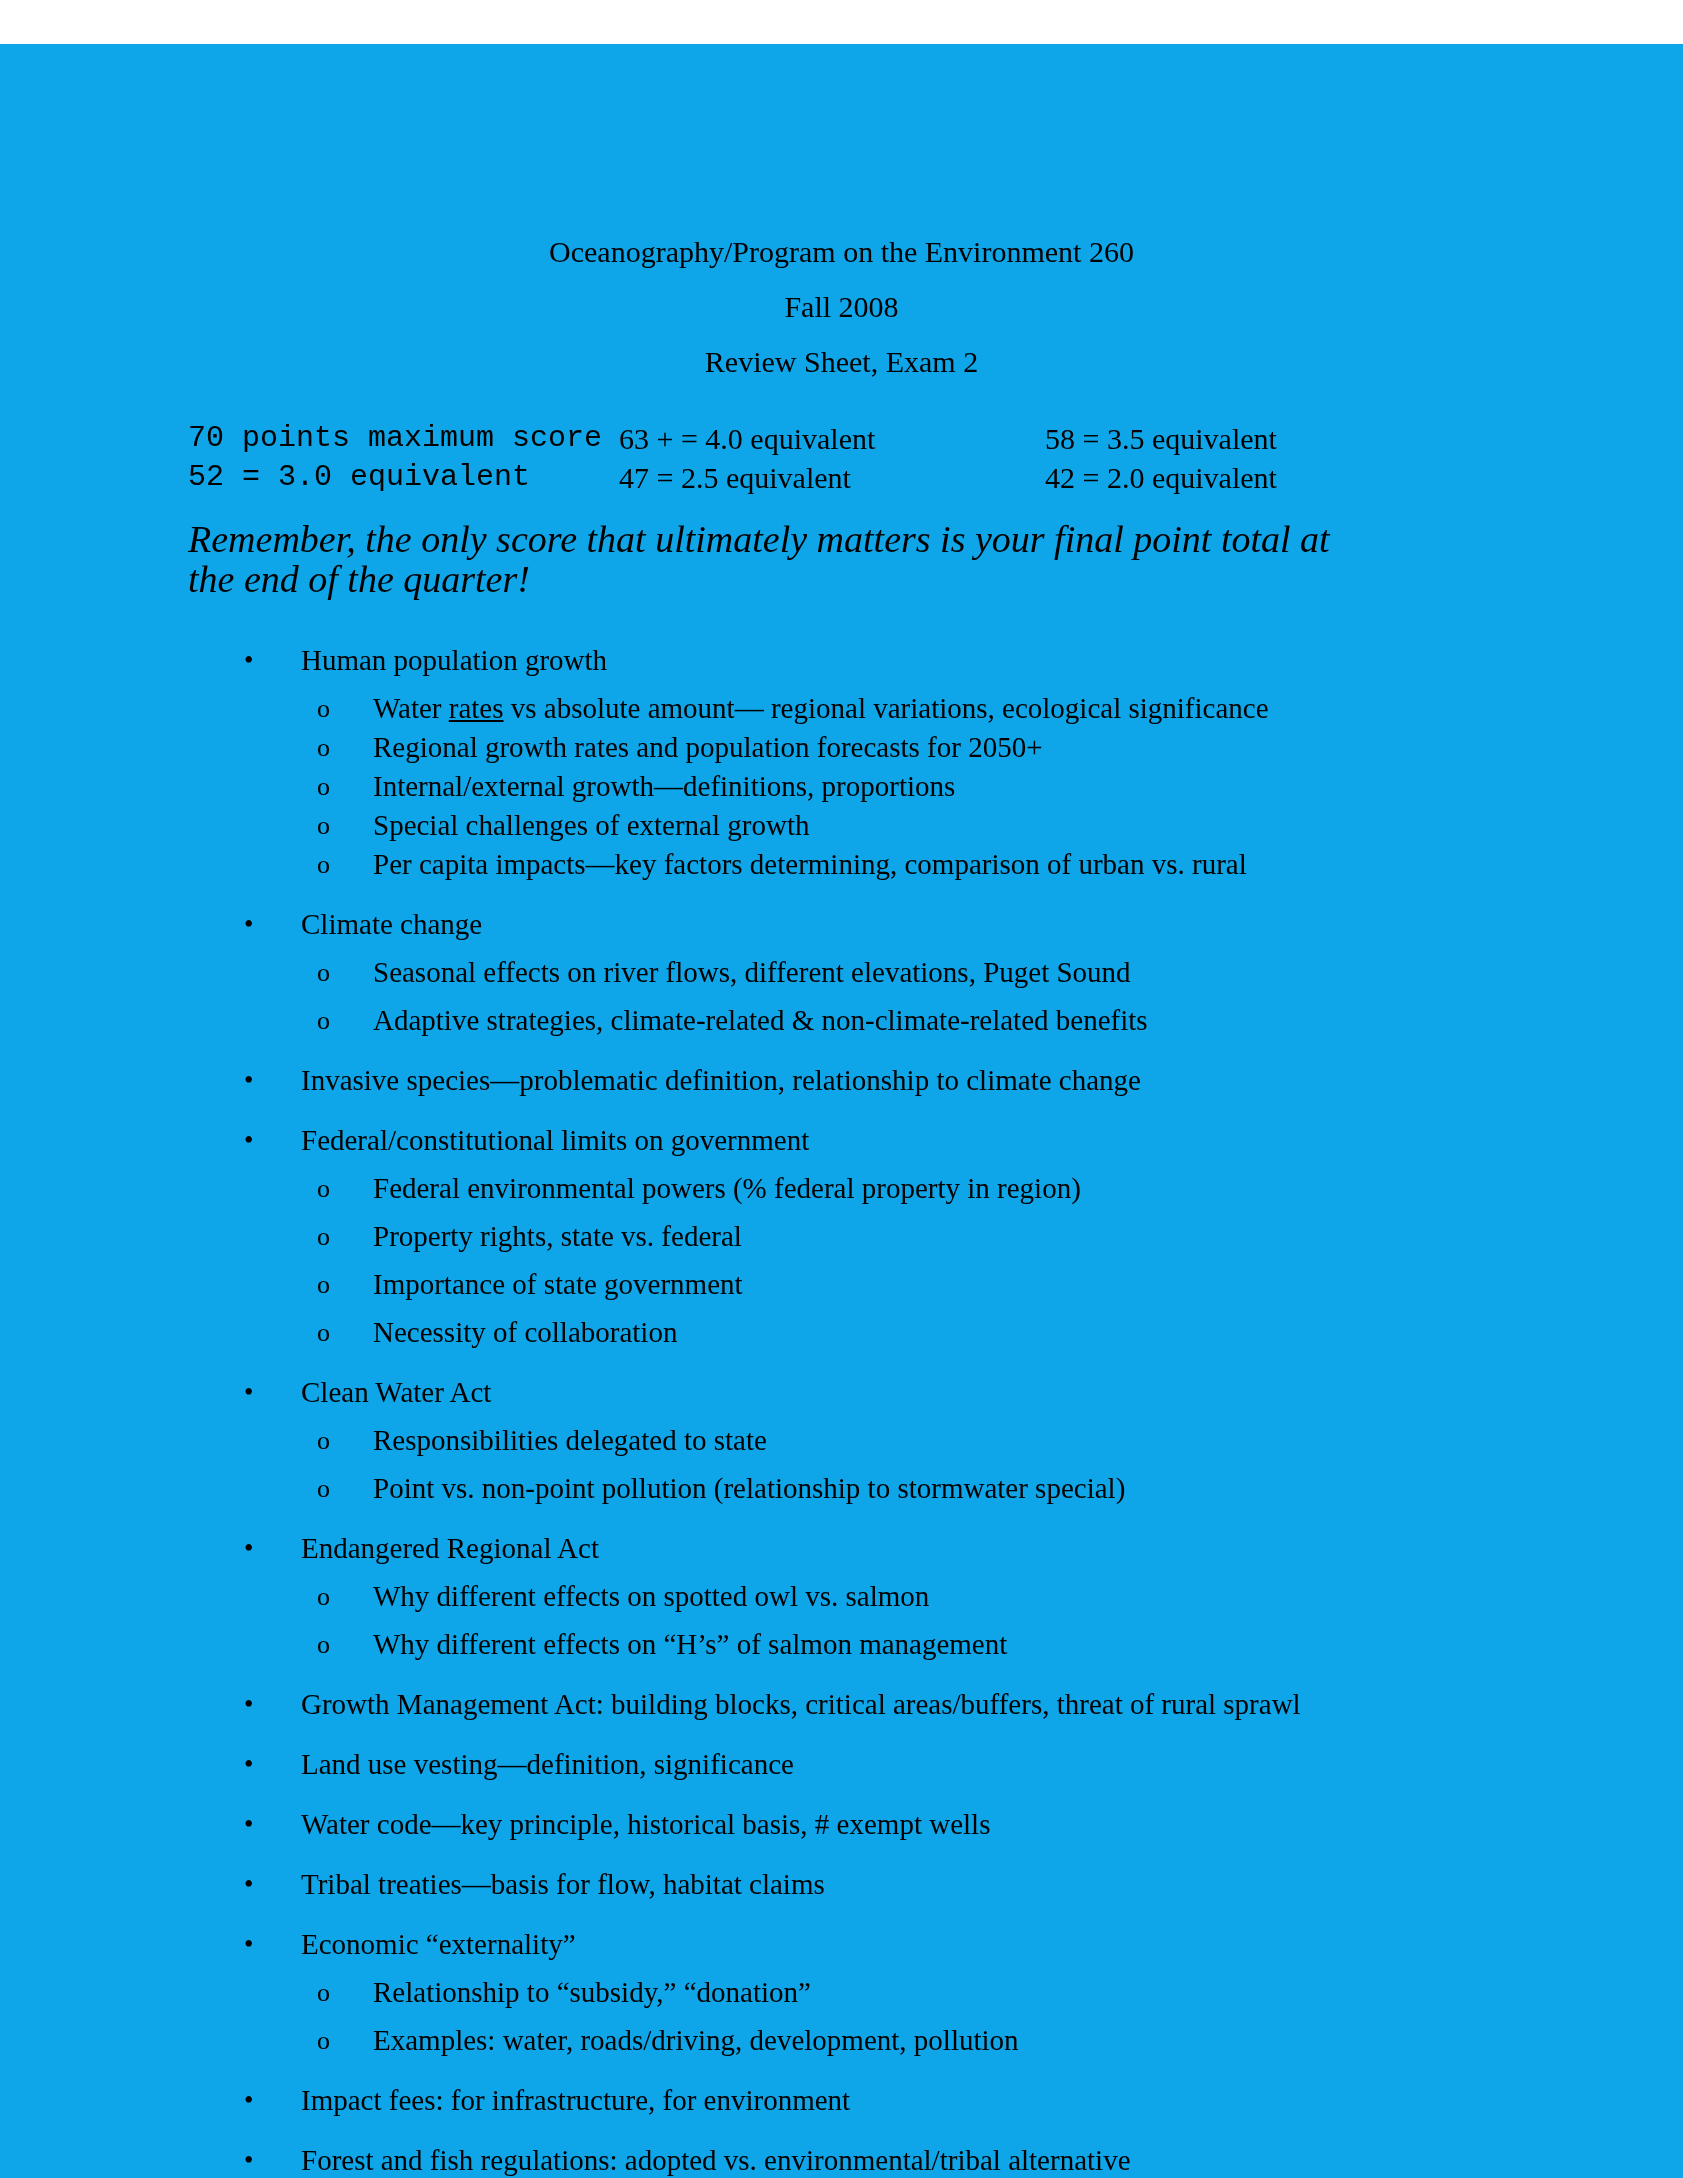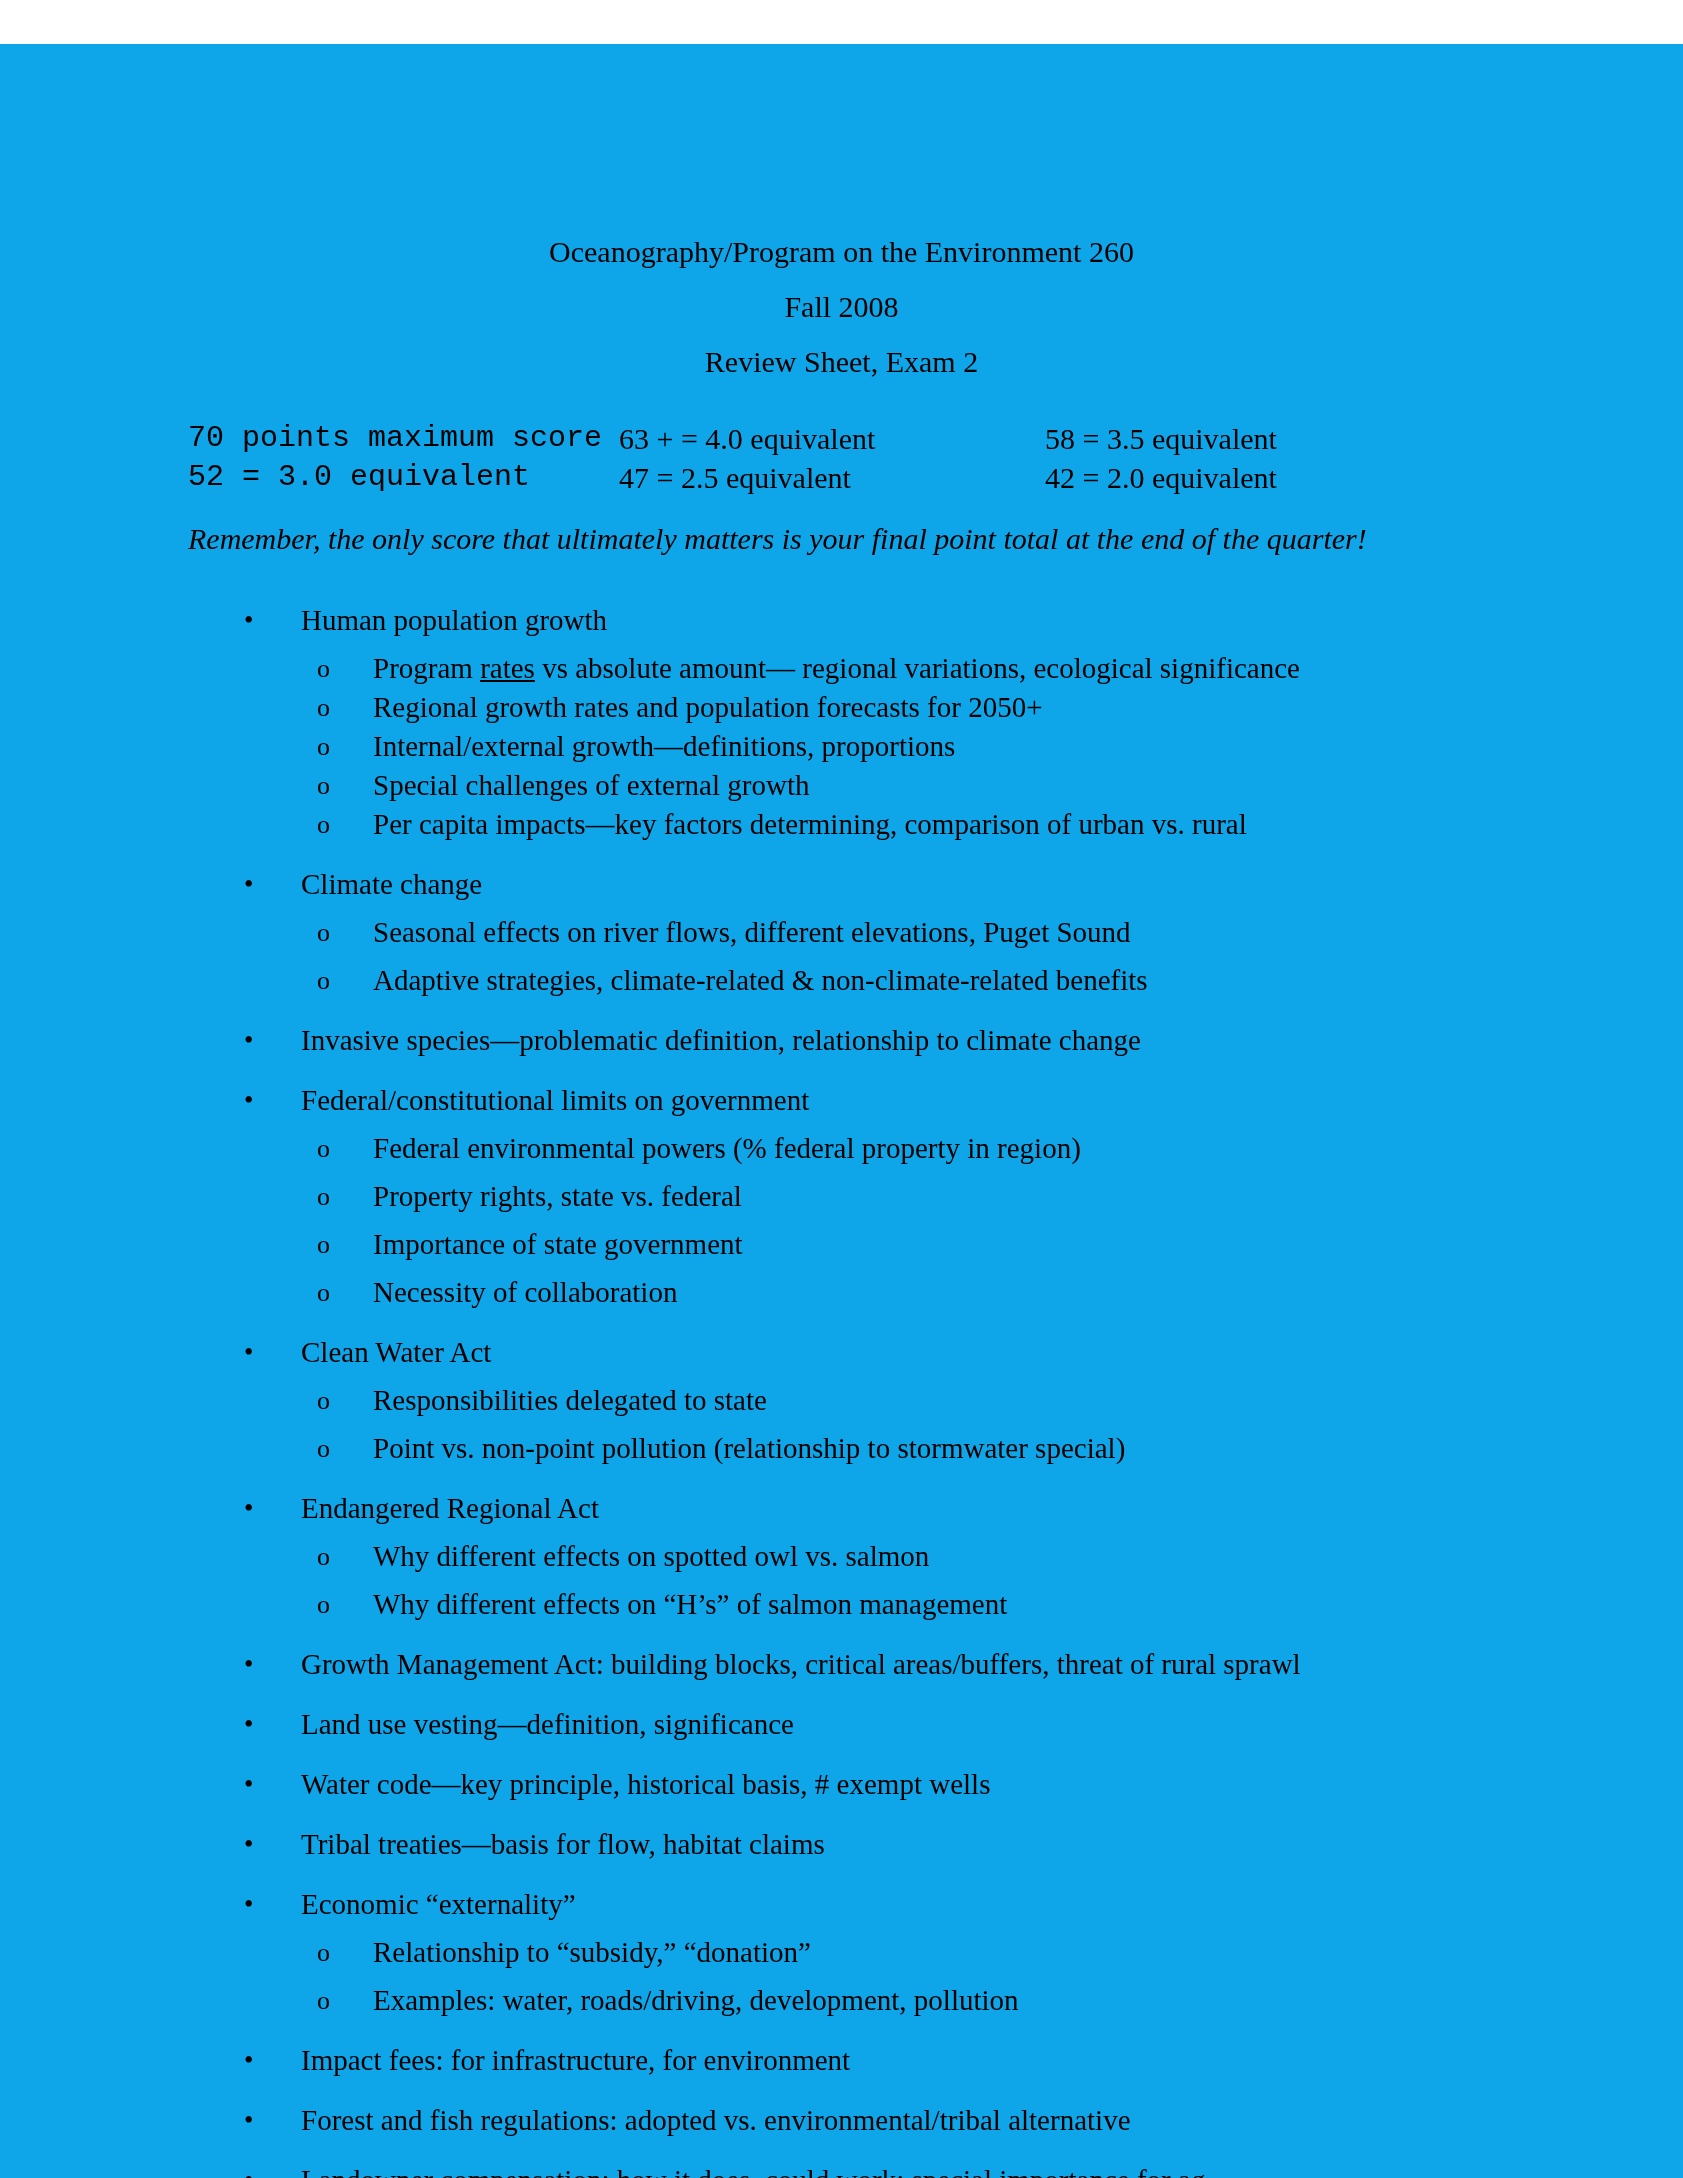--- a/index.html
+++ b/index.html
@@ -51,21 +51,21 @@
     vertical-align: top;
     white-space: nowrap;
   }
   .score-table td.c1 { width: 431px; font-family: Liberation Mono, monospace; }
   .score-table td.c2 { width: 426px; }
   .score-table td.c3 { width: 282px; }
 
   
   .reminder {
     font-style: italic;
-    font-size: 30px;
+    font-size: 38px;
     line-height: 40px;
     margin-top: 22px;
     width: 1183px;
     text-align: left;
   }
 
   
   .outline {
     margin-top: 42px;
   }
@@ -127,21 +127,21 @@
           <td class="c2">47 = 2.5 equivalent</td>
           <td class="c3">42 = 2.0 equivalent</td>
         </tr>
       </tbody>
     </table>
 
     <div class="reminder">Remember, the only score that ultimately matters is your final point total at the end of the quarter!</div>
 
     <div class="outline" id="outline-root">
         <div class="l1"><span class="marker">•</span><span>Human population growth</span></div>
-        <div class="l2 gap-top-sm"><span class="marker">o</span><span><span>Program </span><u class="ul">rates</u><span> vs absolute amount— regional variations, ecological significance</span></span></div>
+        <div class="l2 gap-top-sm"><span class="marker">o</span><span><span>Water </span><u class="ul">rates</u><span> vs absolute amount— regional variations, ecological significance</span></span></div>
         <div class="l2"><span class="marker">o</span><span>Regional growth rates and population forecasts for 2050+</span></div>
         <div class="l2"><span class="marker">o</span><span>Internal/external growth—definitions, proportions</span></div>
         <div class="l2"><span class="marker">o</span><span>Special challenges of external growth</span></div>
         <div class="l2"><span class="marker">o</span><span>Per capita impacts—key factors determining, comparison of urban vs. rural</span></div>
         <div class="l1 gap-top"><span class="marker">•</span><span>Climate change</span></div>
         <div class="l2 gap-top-sm gap-top-sm"><span class="marker">o</span><span>Seasonal effects on river flows, different elevations, Puget Sound</span></div>
         <div class="l2 gap-top-sm"><span class="marker">o</span><span>Adaptive strategies, climate-related &amp; non-climate-related benefits</span></div>
         <div class="l1 gap-top"><span class="marker">•</span><span>Invasive species—problematic definition, relationship to climate change</span></div>
         <div class="l1 gap-top"><span class="marker">•</span><span>Federal/constitutional limits on government</span></div>
         <div class="l2 gap-top-sm gap-top-sm"><span class="marker">o</span><span>Federal environmental powers (% federal property in region)</span></div>

